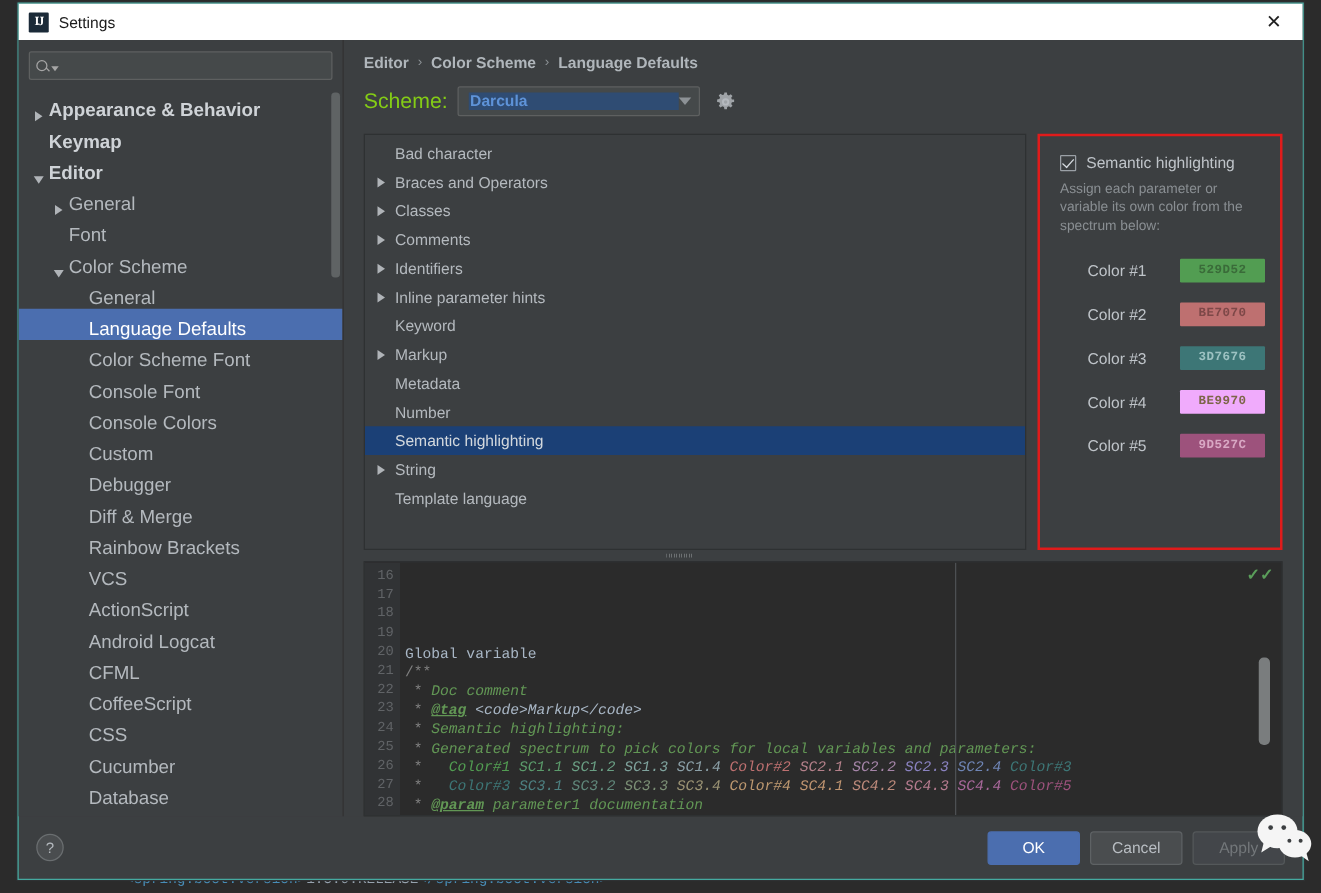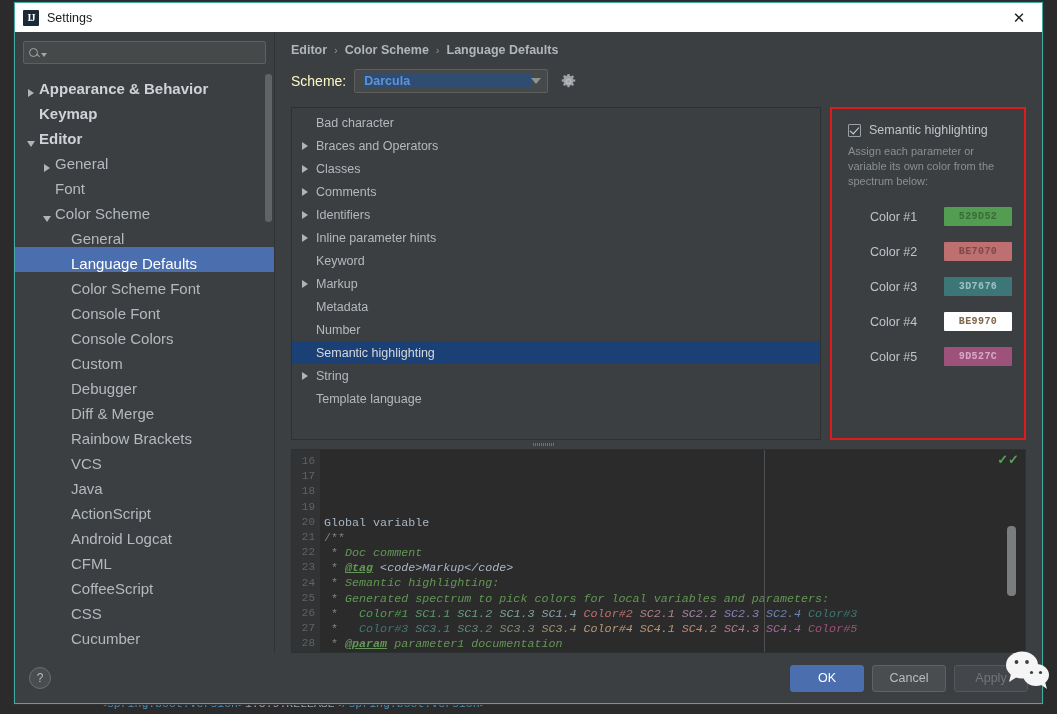--- a/index.html
+++ b/index.html
@@ -172,21 +172,21 @@
     display: flex; align-items: center; gap: 7px;
   }
   #breadcrumb .sep {
     font-weight: normal; color: #8d9296; font-size: 11px;
   }
   #scheme-row {
     display: flex; align-items: center;
     padding: 12px 0 0 16px;
     gap: 8px;
   }
-  #scheme-label { font-size: 14px; color: #fef9c3; }
+  #scheme-label { font-size: 17px; color: #84cc16; }
   #scheme-select {
     width: 194px; height: 24px;
     background: #45494a;
     border: 1px solid #5e6060;
     border-radius: 2px;
     display: flex; align-items: center;
     padding: 0 6px 0 8px;
     position: relative;
   }
   #scheme-value {
@@ -508,24 +508,20 @@
           <div class="tree-item" style="padding-left: 40px;">
             <span class="tw"></span>
             <span>Rainbow Brackets</span>
           </div>
           <div class="tree-item" style="padding-left: 40px;">
             <span class="tw"></span>
             <span>VCS</span>
           </div>
           <div class="tree-item" style="padding-left: 40px;">
             <span class="tw"></span>
-            <span>Java</span>
-          </div>
-          <div class="tree-item" style="padding-left: 40px;">
-            <span class="tw"></span>
             <span>ActionScript</span>
           </div>
           <div class="tree-item" style="padding-left: 40px;">
             <span class="tw"></span>
             <span>Android Logcat</span>
           </div>
           <div class="tree-item" style="padding-left: 40px;">
             <span class="tw"></span>
             <span>CFML</span>
           </div>
@@ -646,21 +642,21 @@
                 <div class="color-row">
                   <div class="color-label">Color #2</div>
                   <div class="color-swatch" style="background: rgb(190, 112, 112); color: rgb(125, 72, 72);">BE7070</div>
                 </div>
                 <div class="color-row">
                   <div class="color-label">Color #3</div>
                   <div class="color-swatch" style="background: rgb(61, 118, 118); color: rgb(157, 194, 194);">3D7676</div>
                 </div>
                 <div class="color-row">
                   <div class="color-label">Color #4</div>
-                  <div class="color-swatch" style="background: #ffffff; color: rgb(125, 101, 72);">BE9970</div>
+                  <div class="color-swatch" style="background: #f0abfc; color: rgb(125, 101, 72);">BE9970</div>
                 </div>
                 <div class="color-row">
                   <div class="color-label">Color #5</div>
                   <div class="color-swatch" style="background: rgb(157, 82, 124); color: rgb(217, 168, 196);">9D527C</div>
                 </div>
               </div>
           </div>
 
         </div>
 

